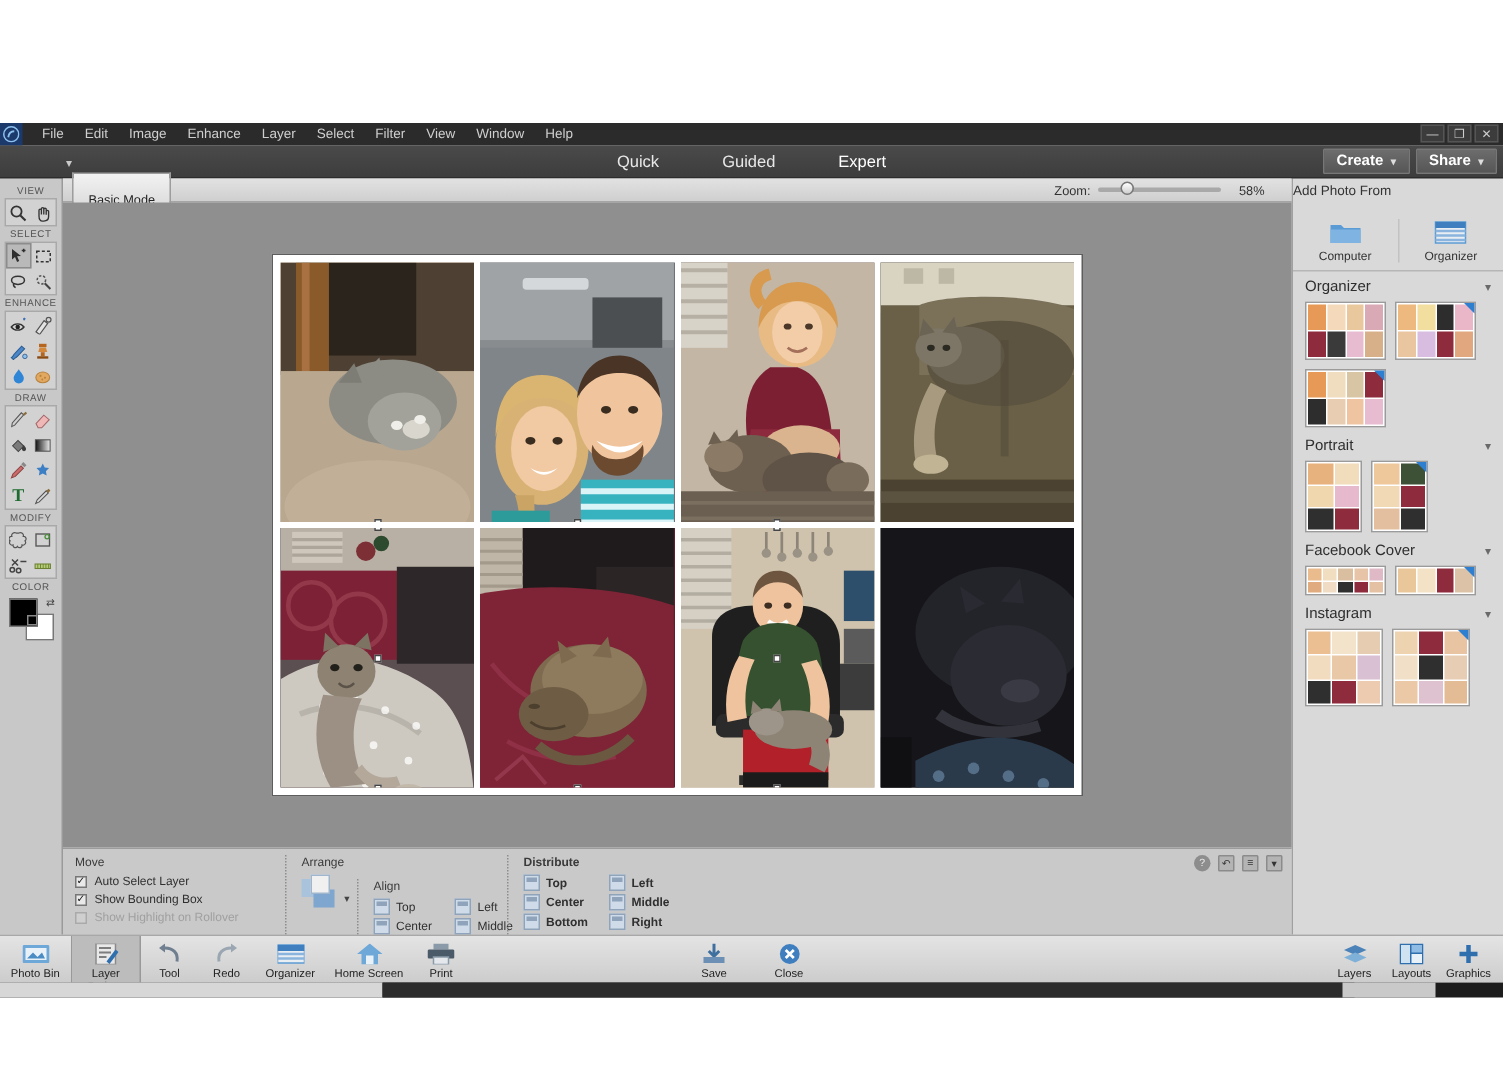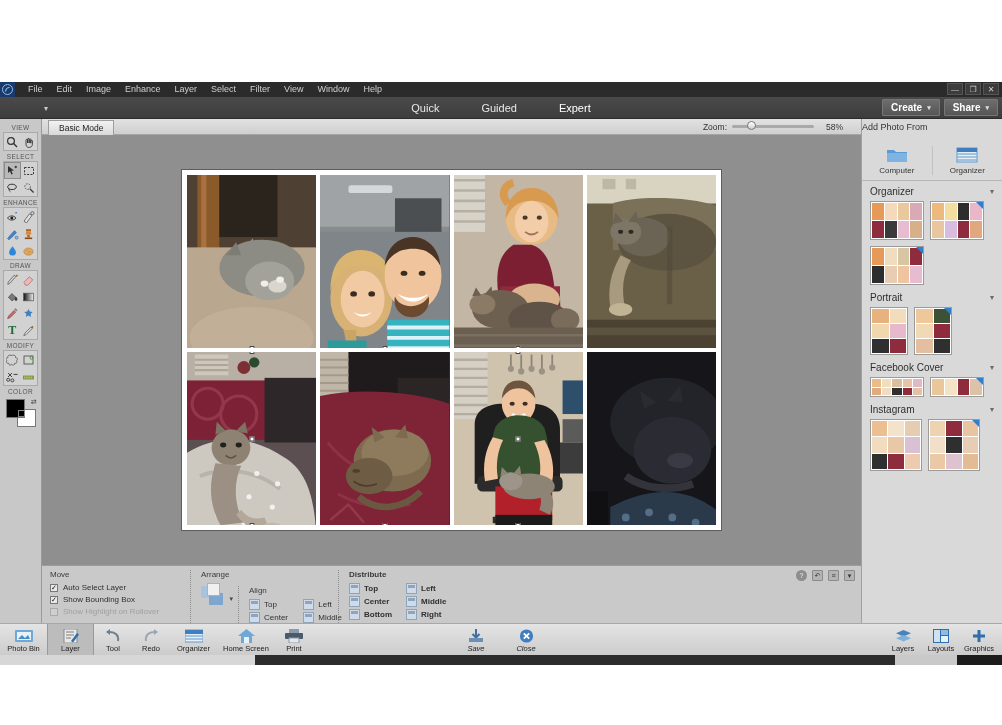--- a/index.html
+++ b/index.html
@@ -102,21 +102,21 @@
   
   .center { flex:1; display:flex; flex-direction:column; background:#cfcfcf; }
   .canvastop {
     height:16px; background:linear-gradient(#e2e2e2,#cfcfcf);
     border-bottom:1px solid #a5a5a5; display:flex; align-items:center;
     position:relative;
   }
   .basictab {
     margin-left:6px; background:linear-gradient(#f2f2f2,#d9d9d9);
     border:1px solid #9d9d9d; border-bottom:none;
-    font-size:8.5px; padding:2px 10px 2px; color:#222;
+    font-size:8.5px; padding:12px 10px 2px; color:#222;
     position:relative; top:1px;
   }
   .zoomwrap {
     position:absolute; right:18px; display:flex; align-items:center; gap:5px;
     font-size:8.5px; color:#333;
   }
   .zslider {
     width:82px; height:3px; background:#a9a9a9; border-radius:2px;
     position:relative;
   }
@@ -223,21 +223,21 @@
   .tbi {
     width:38px; text-align:center; padding-top:3px; font-size:7.5px; color:#222;
     position:relative;
   }
   .tbi.wide { width:47px; }
   .tbi .tbic { height:17px; display:flex; align-items:center; justify-content:center; }
   .tbi.active {
     background:#bcbcbc; border:1px solid #999; border-top:none;
     border-radius:0 0 2px 2px;
   }
-  .tb-center { position:absolute; left:0; right:0; display:flex; justify-content:center; gap:12px;font-style:italic; }
+  .tb-center { position:absolute; left:0; right:0; display:flex; justify-content:center; gap:12px; }
   .tb-right { position:absolute; right:4px; display:flex; }
   .hscroll {
     position:absolute; left:0; top:655px; width:1002px; height:10px;
     background:#ffffff;
   }
   .hscroll .track { position:absolute; left:0; top:0; width:1002px; height:10px; background:#1c1c1c;}
   .hscroll .thumbx { position:absolute; left:255px; top:0; width:648px; height:10px; background:#2c2c2c; }
   .hscroll .left-light { position:absolute; left:0; top:0; width:255px; height:10px; background:#d7d7d7;}
   .hscroll .grip { position:absolute; left:895px; top:0; width:62px; height:10px; background:#c9c9c9; }
   

